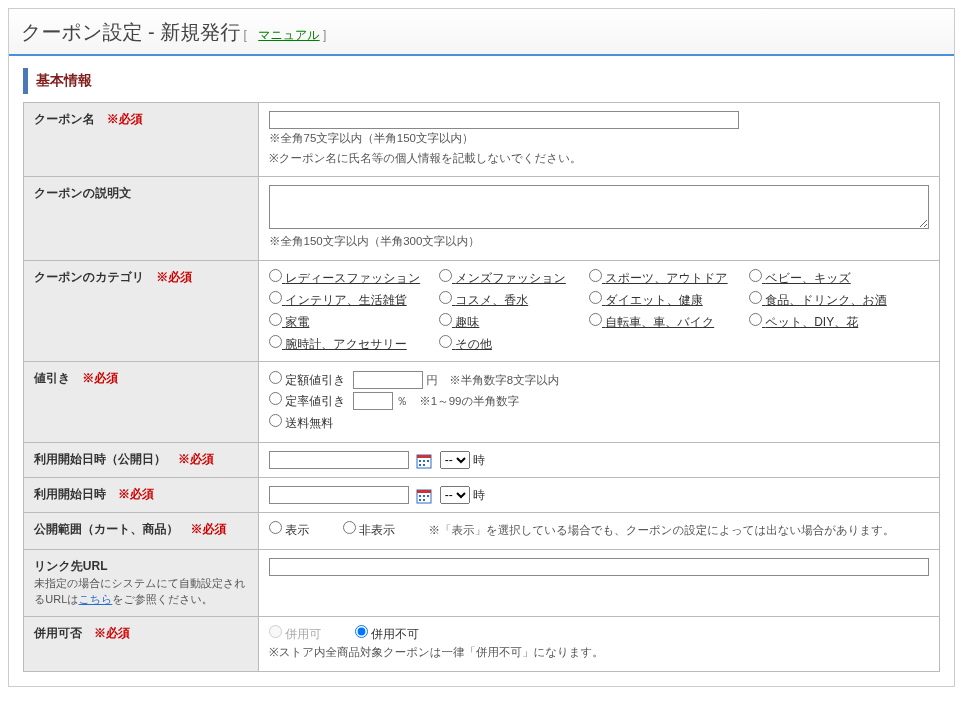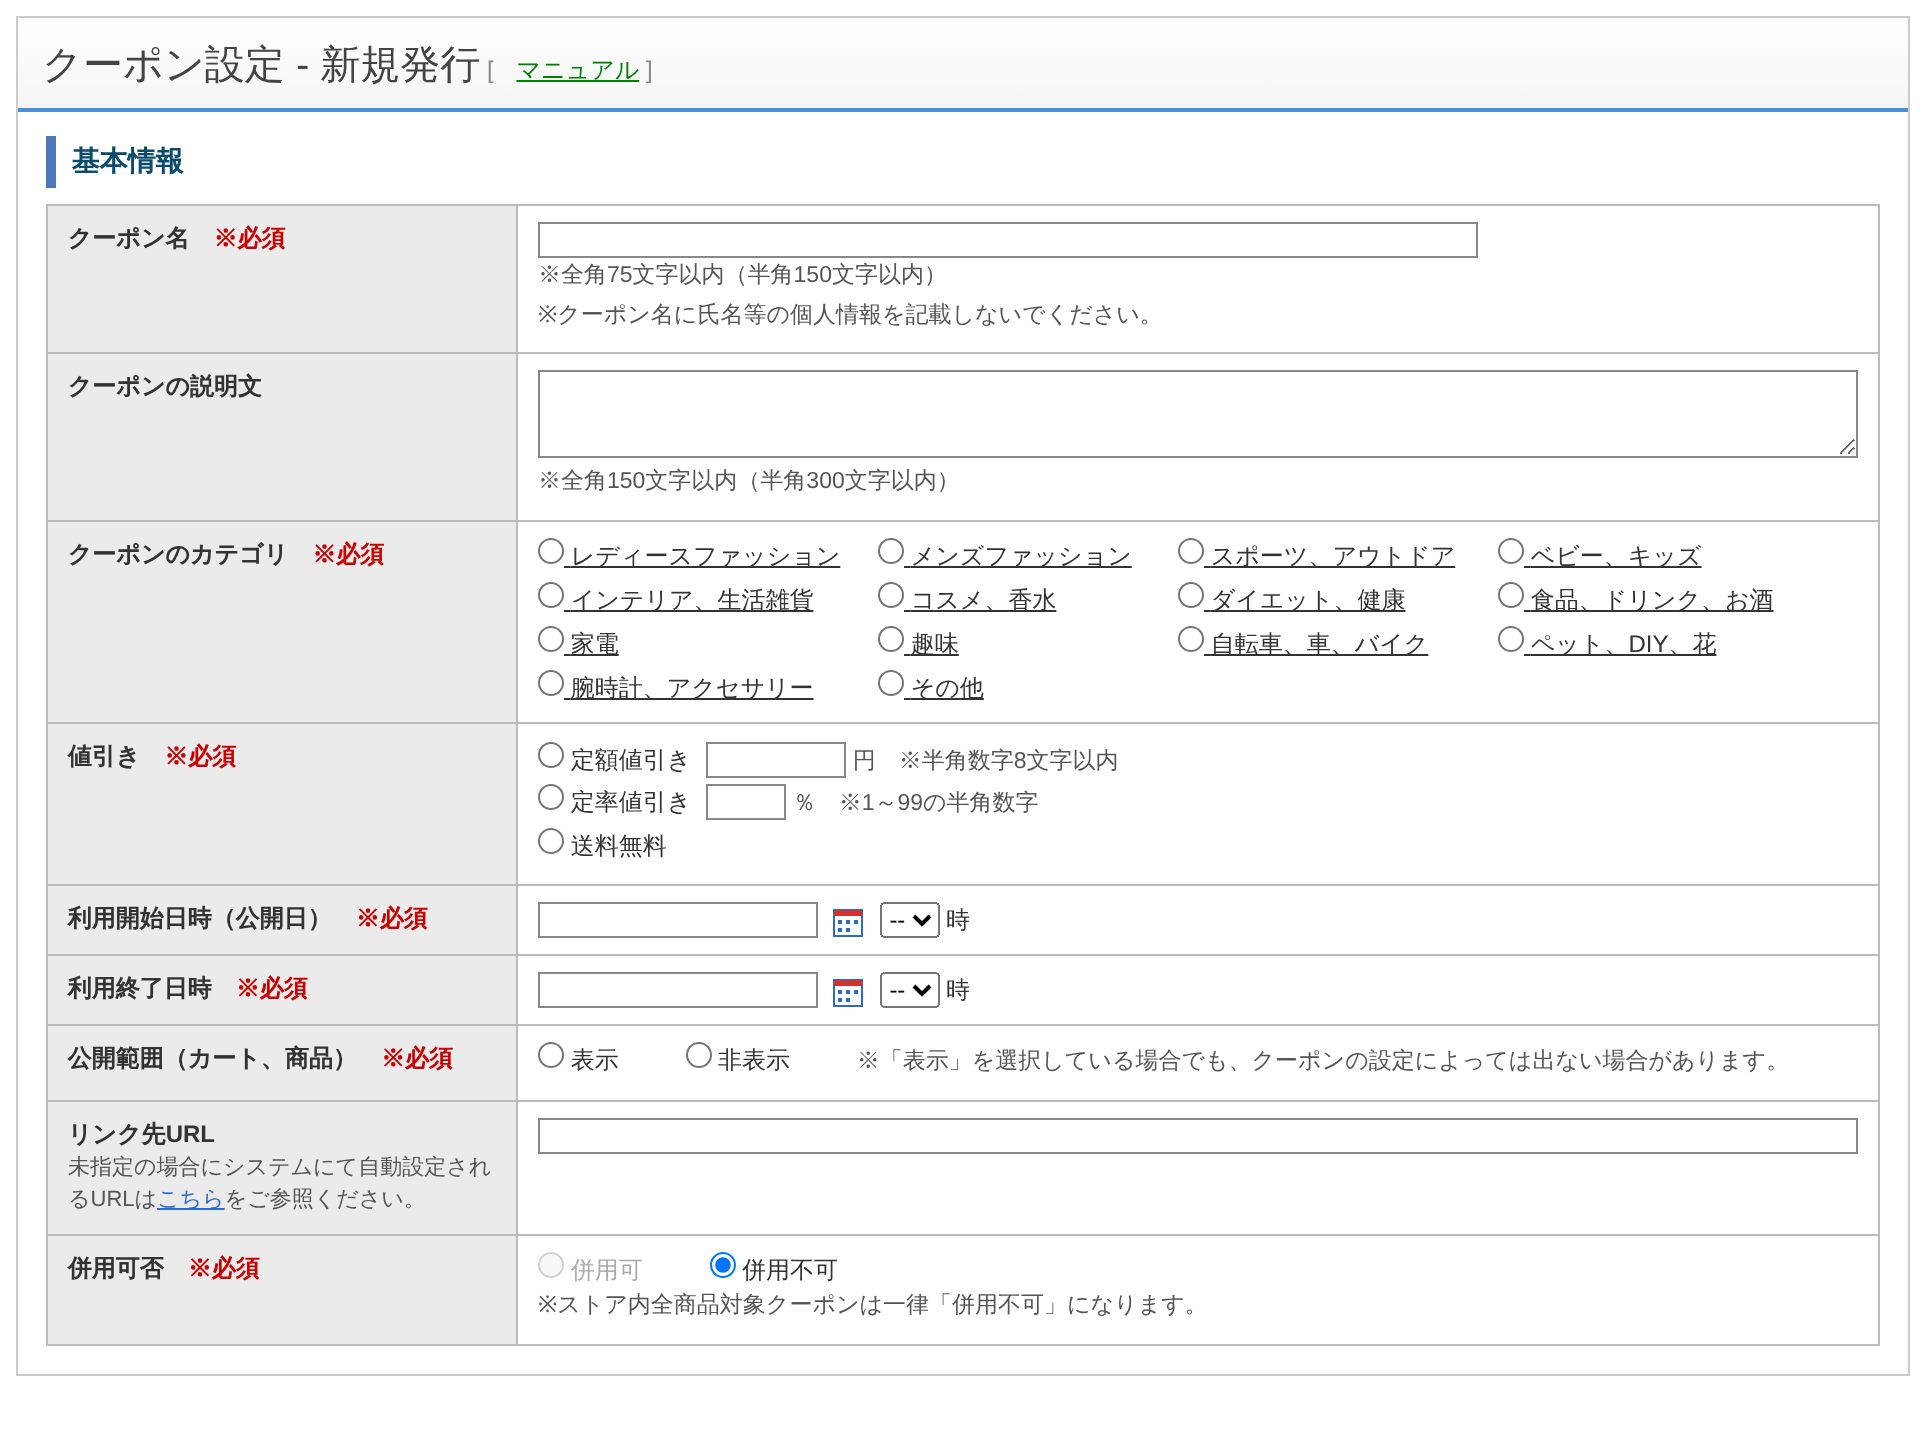--- a/index.html
+++ b/index.html
@@ -33,21 +33,21 @@
   margin-left: 8px;
   text-align: center;
 }
 .bracket { color: #888; font-weight: normal; }
 .section-title {
   border-left: 5px solid #4a78b8;
   padding: 4px 8px;
   margin: 12px 14px 8px;
   font-size: 14px;
   font-weight: bold;
-  color: #0c4a6e;
+  color: #7f1d1d;
 }
 table.form {
   width: calc(100% - 28px);
   margin: 0 14px 14px;
   border-collapse: collapse;
   border: 1px solid #bbb;
 }
 table.form th, table.form td {
   border: 1px solid #bbb;
   padding: 8px 10px;
@@ -172,21 +172,21 @@
                 <rect x="7" y="11" width="2" height="2" fill="#2a6bcc"></rect>
               </svg>
         </span>
         <select><option>--</option></select>
         <span>時</span>
       </td>
     </tr>
 
     <tr>
       <th>
-        <span>利用終了日時</span>　<span class="req">※必須</span>
+        <span>利用開始日時</span>　<span class="req">※必須</span>
       </th>
       <td>
         <input type="text" style="width: 140px;">
         <span class="cal-icon">
           <svg viewBox="0 0 16 16">
                 <rect x="1" y="2" width="14" height="13" fill="#fff" stroke="#2a6bcc"></rect>
                 <rect x="1" y="2" width="14" height="3" fill="#c33"></rect>
                 <rect x="3" y="7" width="2" height="2" fill="#2a6bcc"></rect>
                 <rect x="7" y="7" width="2" height="2" fill="#2a6bcc"></rect>
                 <rect x="11" y="7" width="2" height="2" fill="#2a6bcc"></rect>

